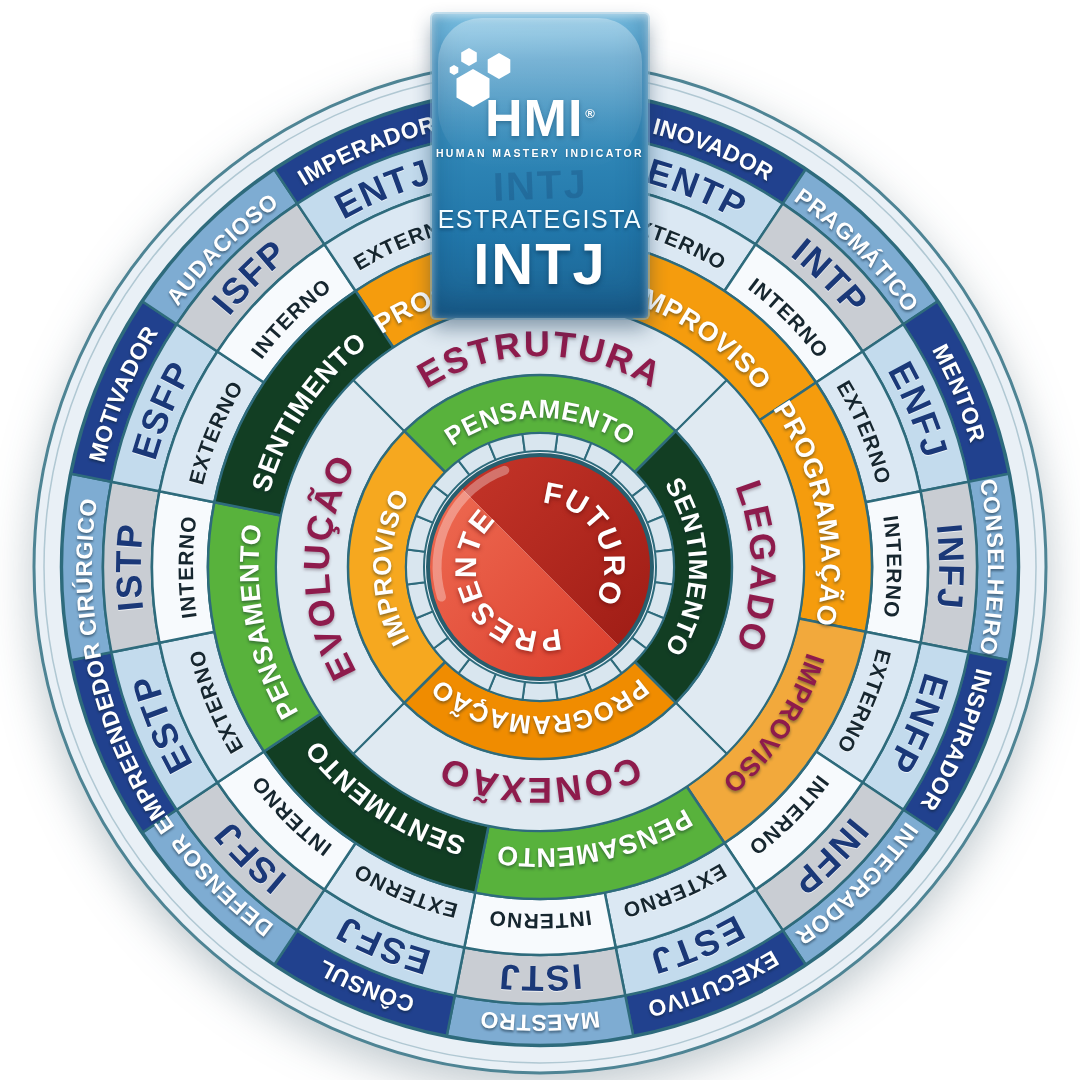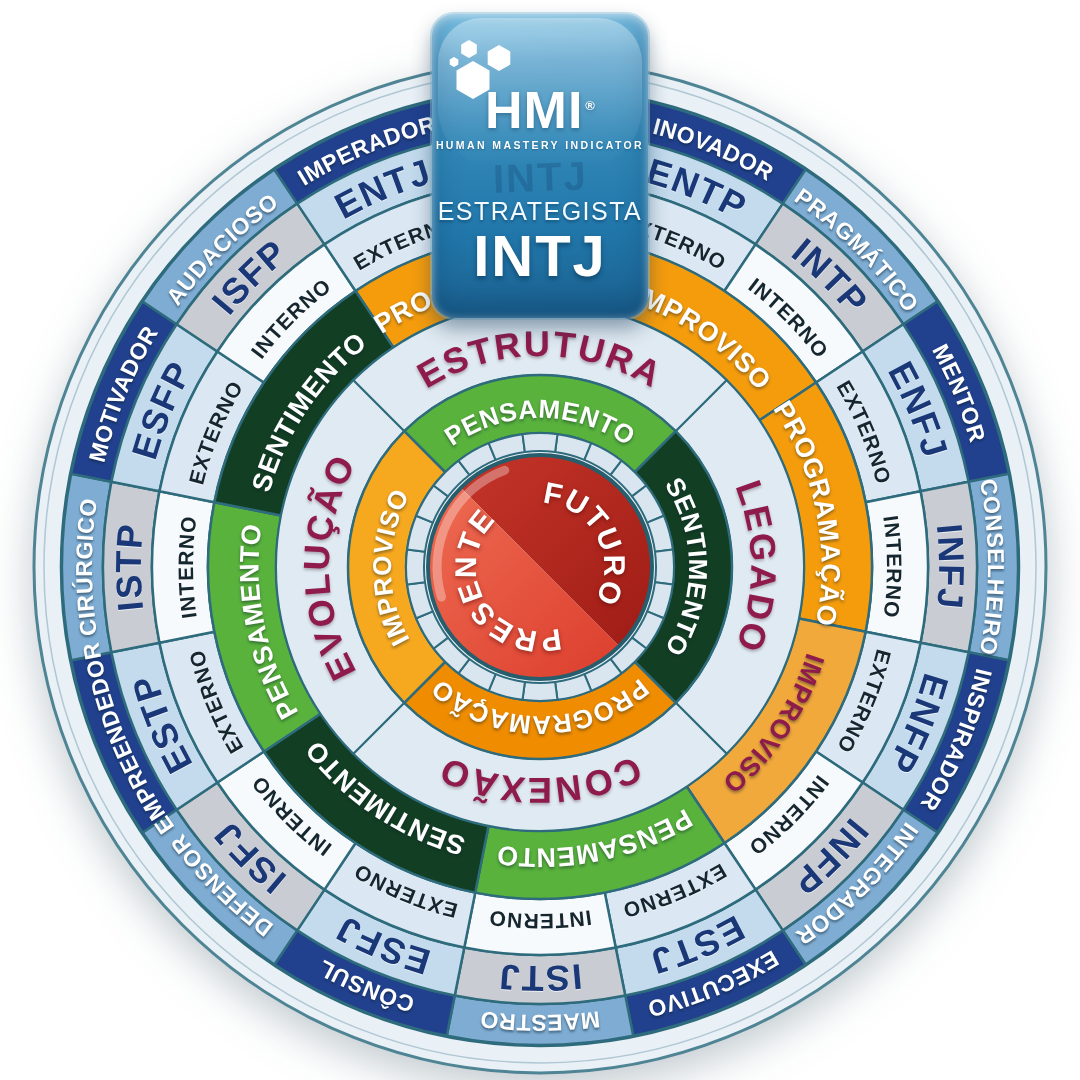--- a/index.html
+++ b/index.html
@@ -11,24 +11,24 @@
   text{font-family:"Liberation Sans","DejaVu Sans",sans-serif;}
   .t1{font-size:23px;font-weight:bold;fill:#ffffff;letter-spacing:.5px;filter:drop-shadow(0 2px 1px rgba(10,30,45,.5));}
   .t2{font-size:36px;font-weight:bold;letter-spacing:1.5px;filter:drop-shadow(0 1.5px 0 rgba(255,255,255,.65));}
   .t3{font-size:21px;font-weight:bold;letter-spacing:1px;filter:drop-shadow(0 1.5px 0 rgba(255,255,255,.7));}
   .t4{font-size:27px;font-weight:bold;letter-spacing:.5px;filter:drop-shadow(0 2px 1.5px rgba(10,30,40,.45));}
   .t5{font-size:36px;font-weight:bold;letter-spacing:2px;filter:drop-shadow(0 2px 1.5px rgba(40,10,25,.3));}
   .t6{font-size:26px;font-weight:bold;letter-spacing:.5px;filter:drop-shadow(0 2px 1.5px rgba(10,30,40,.45));}
   .tc{font-size:30px;font-weight:bold;letter-spacing:1.5px;fill:#fff;filter:drop-shadow(0 2px 2px rgba(90,10,10,.55));}
 
   
-  .badge{position:absolute;left:432px;top:14px;width:216px;height:304px;border-radius:22px;
+  .badge{position:absolute;left:432px;top:14px;width:216px;height:304px;border-radius:4px;
     background:linear-gradient(178deg,#7cc2e4 0%,#4f9cc8 16%,#2f86b6 45%,#2176a9 72%,#1b618f 100%);
     box-shadow:0 10px 20px rgba(15,50,80,.45),0 0 0 2px rgba(160,210,235,.55),inset 0 2px 8px rgba(255,255,255,.55),inset 0 -14px 30px rgba(8,50,90,.35);
-    display:flex;flex-direction:column;align-items:center;padding-top:22px;box-sizing:border-box;z-index:5;overflow:hidden;}
+    display:flex;flex-direction:column;align-items:center;padding-top:30px;box-sizing:border-box;z-index:5;overflow:hidden;}
   .badge::before{content:"";position:absolute;left:6px;top:4px;right:6px;height:150px;border-radius:44px 44px 60px 60px;
     background:linear-gradient(180deg,rgba(255,255,255,.34),rgba(255,255,255,.08) 70%,rgba(255,255,255,0));pointer-events:none;}
   .hexlogo{margin-right:110px;margin-bottom:-22px;position:relative;z-index:2;}
   .hmi-row{position:relative;z-index:1;color:#fff;font-weight:bold;font-size:52px;letter-spacing:1px;line-height:1;
     text-shadow:0 2px 4px rgba(0,40,70,.35);}
   .hmi-row .reg{font-size:13px;font-weight:bold;vertical-align:super;letter-spacing:0;margin-left:2px;}
   .logo-sub{color:#fff;font-size:10.5px;font-weight:bold;letter-spacing:2.4px;margin-top:3px;white-space:nowrap;
     text-shadow:0 1px 2px rgba(0,40,70,.4);}
   .ghost-code{color:rgba(12,44,92,.22);font-weight:bold;font-size:40px;letter-spacing:2px;margin-top:6px;line-height:1;transform:rotate(-2deg);}
   .role{color:#f2fbff;font-size:25px;letter-spacing:1.5px;margin-top:0px;text-shadow:0 2px 3px rgba(0,40,70,.45);}

